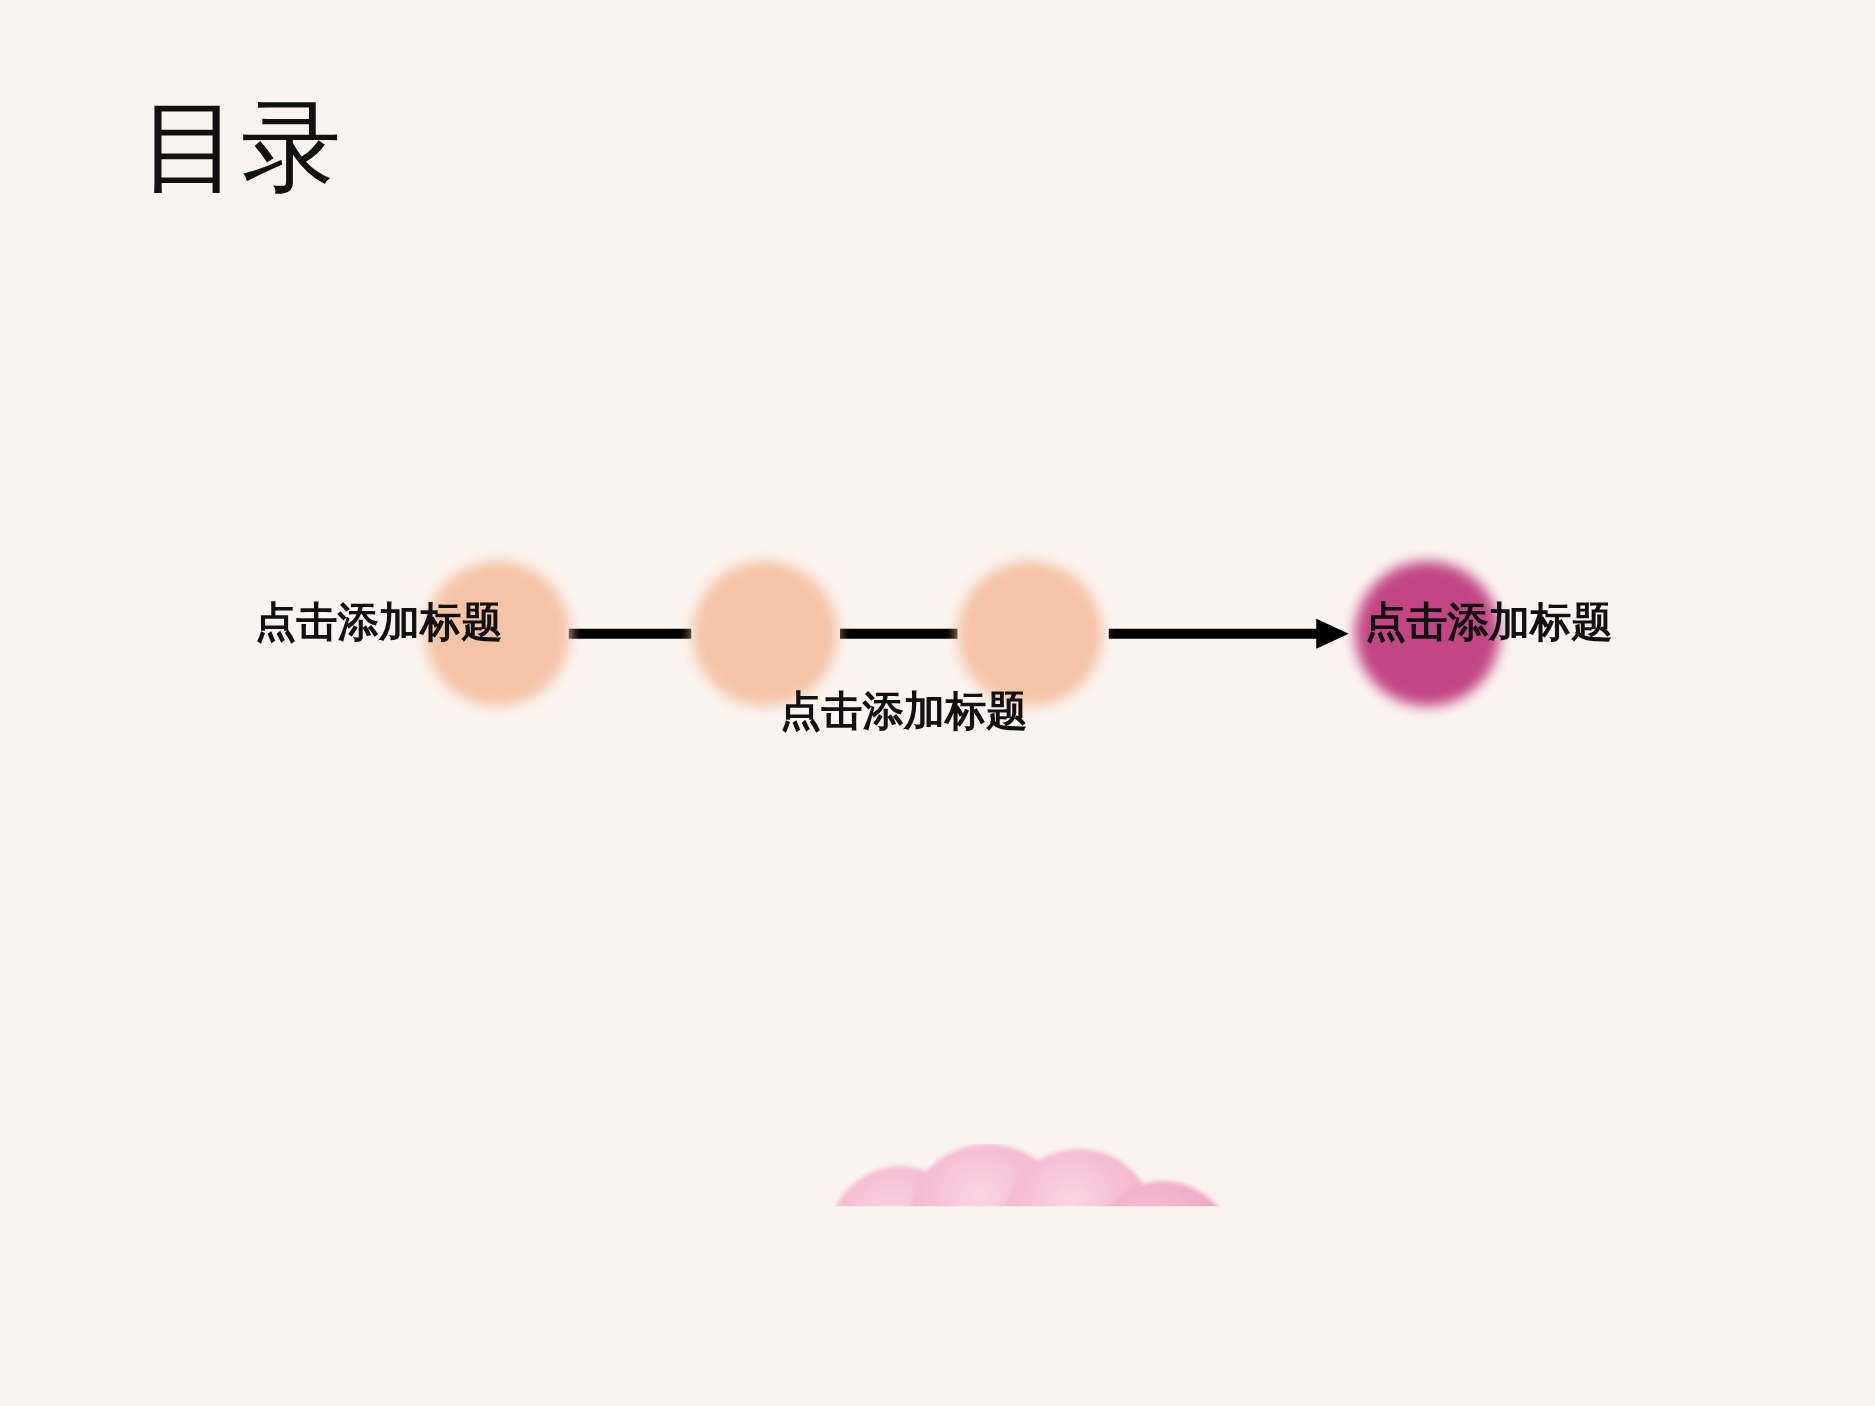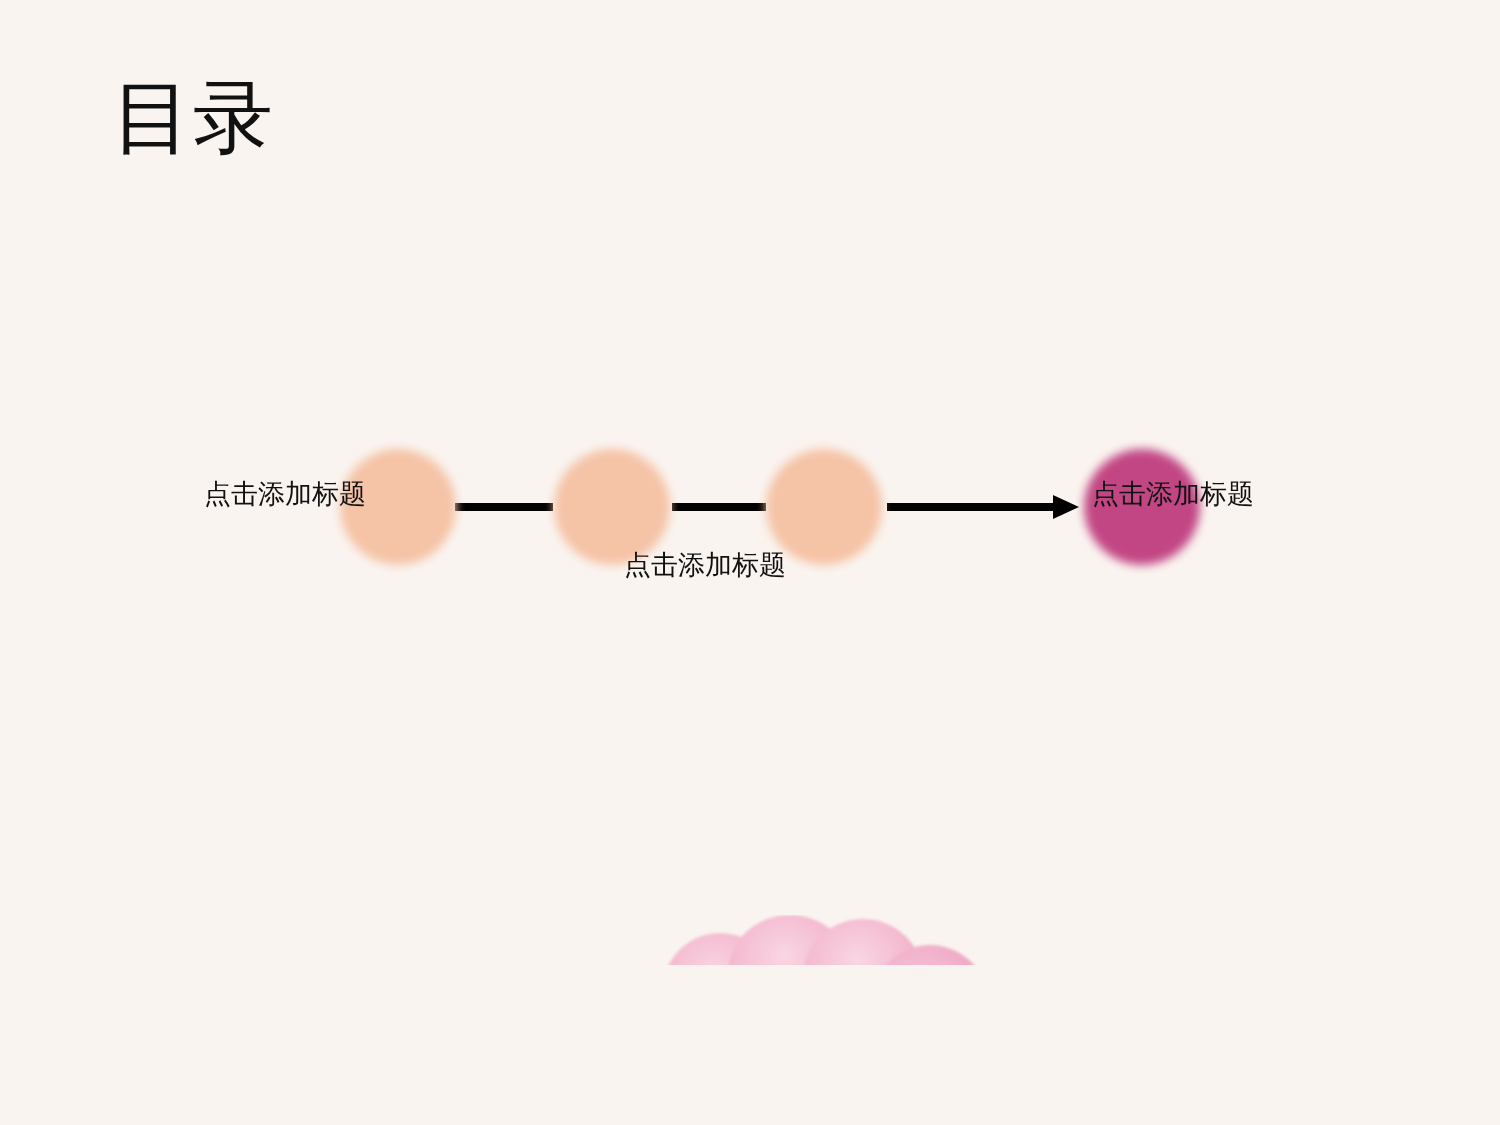--- a/index.html
+++ b/index.html
@@ -81,25 +81,25 @@
     top: 495px;
     width: 0;
     height: 0;
     border-top: 12px solid transparent;
     border-bottom: 12px solid transparent;
     border-left: 26px solid #010101;
   }
 
   .node-label {
     position: absolute;
-    font-size: 27px;
+    font-size: 33px;
     line-height: 1.2;
     color: #111111;
     white-space: nowrap;
-    font-weight: 400;
+    font-weight: 700;
   }
 
   .label-1 { left: 204px; top: 478px; }
   .label-2 { left: 624px; top: 549px; }
   .label-4 { left: 1092px; top: 478px; }
 
   
   .flower {
     position: absolute;
     left: 505px;

